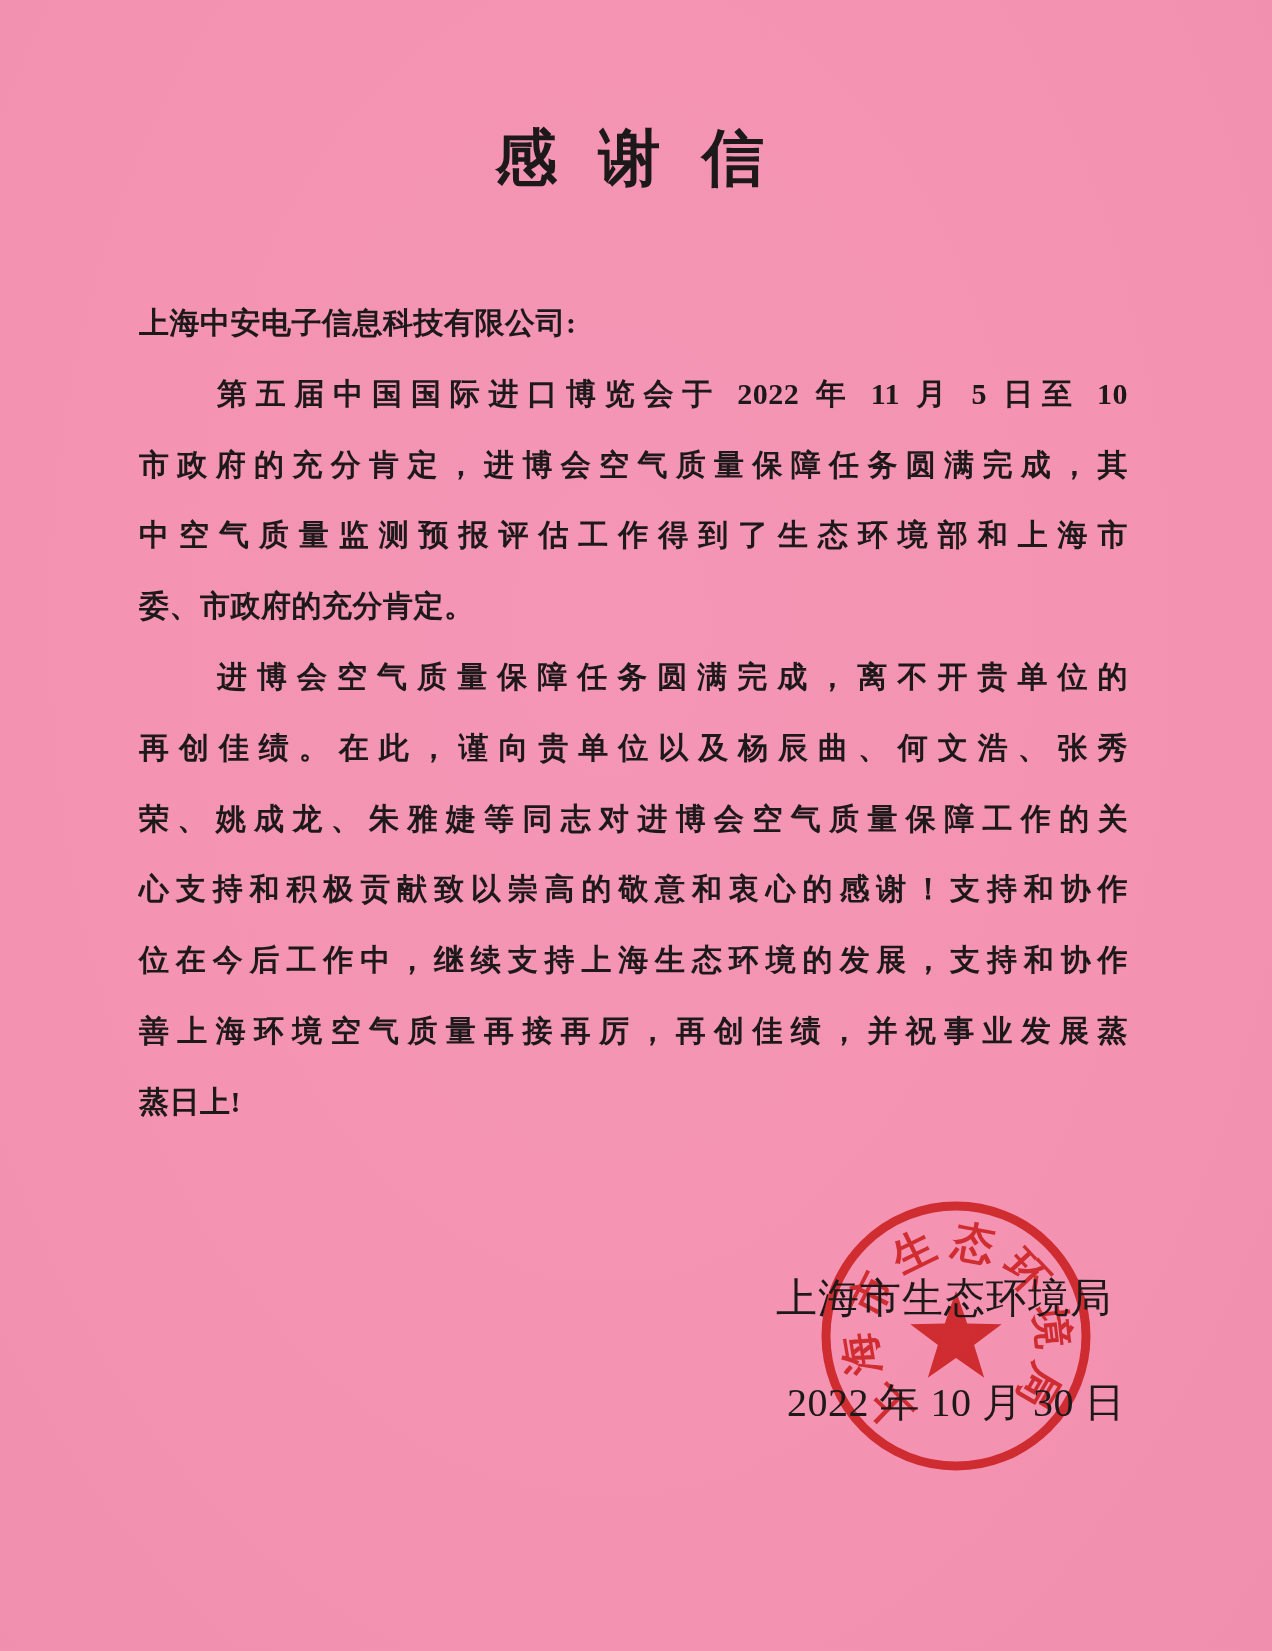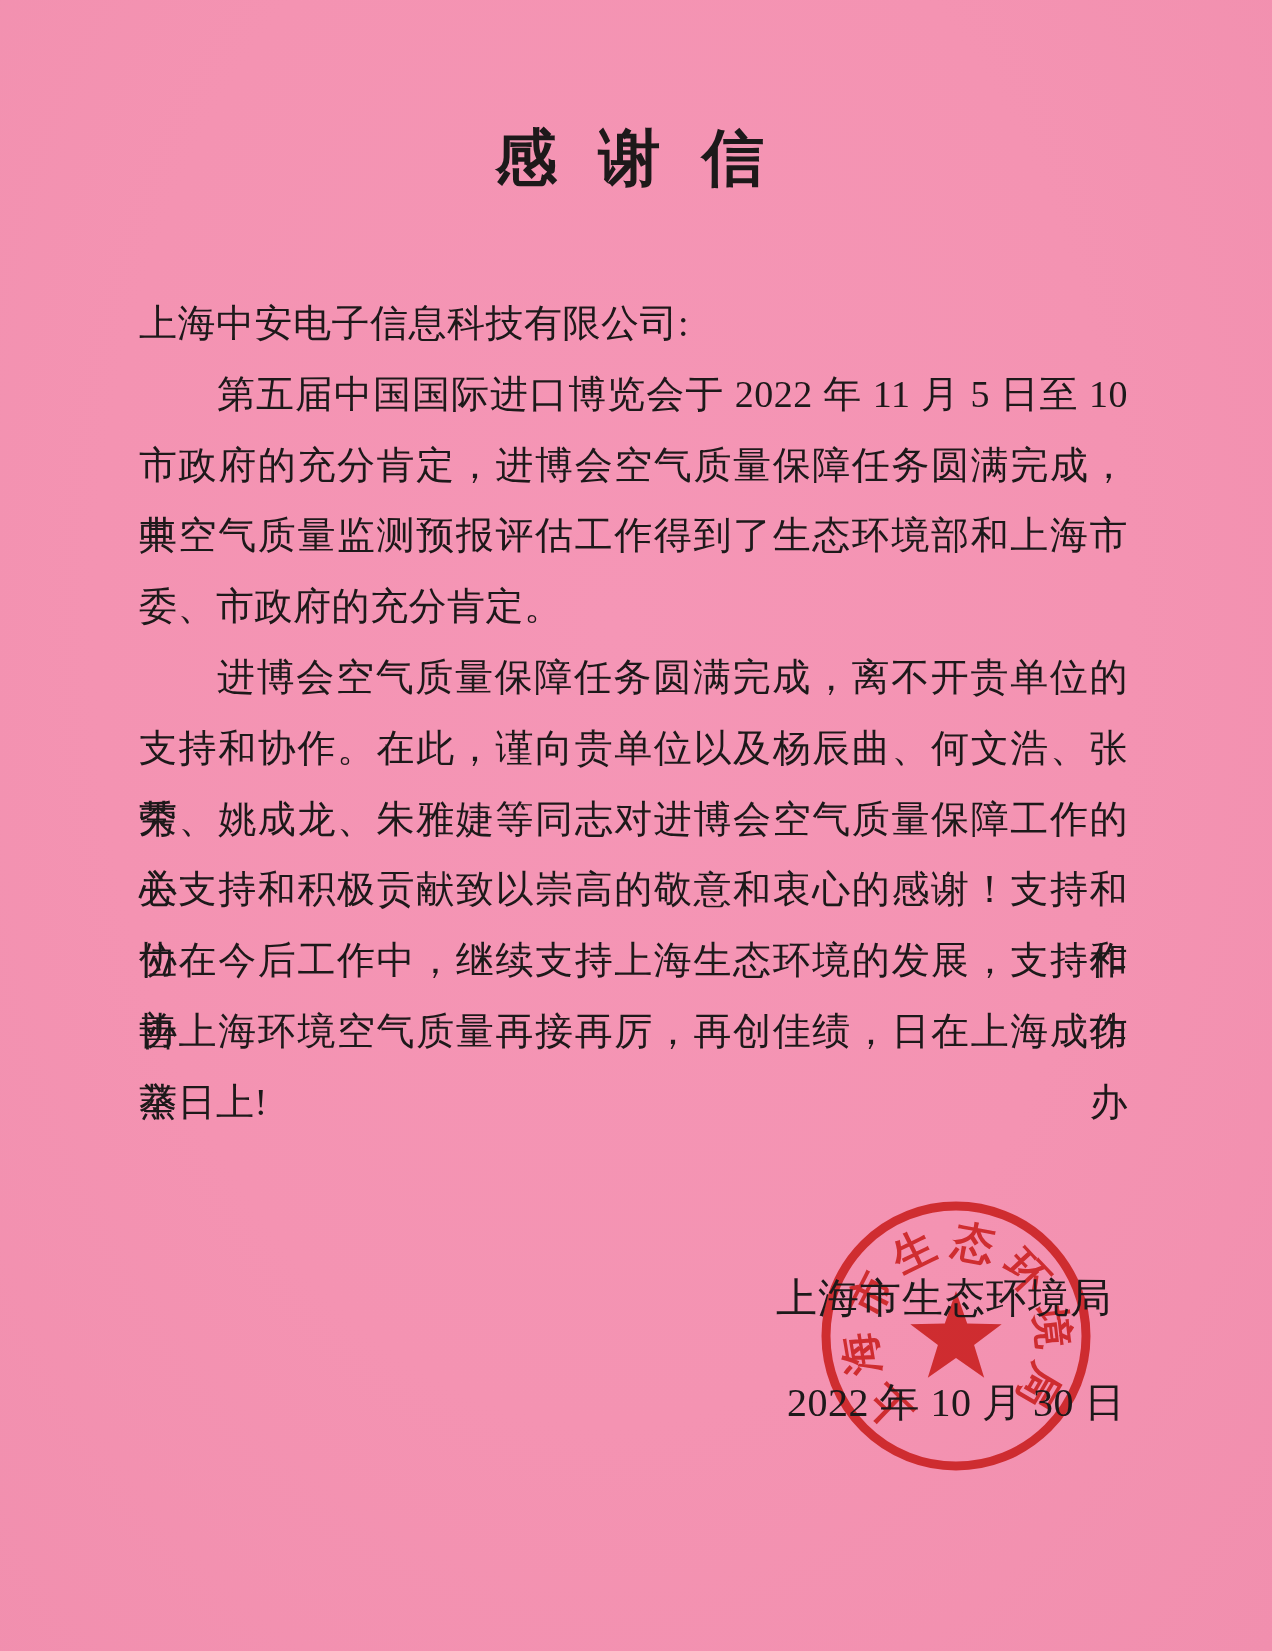--- a/index.html
+++ b/index.html
@@ -20,22 +20,22 @@
   .title{
     position:absolute;top:116px;left:0;width:100%;
     margin:0;text-align:center;
     font-size:62px;font-weight:bold;letter-spacing:13px;
     color:var(--ink);
   }
   .body-text{
     position:absolute;left:139px;top:288px;width:989px;
   }
   .line{
-    font-size:38px;line-height:70.8px;height:70.8px;
-    text-align:left;letter-spacing:0.5px;white-space:nowrap;
+    font-size:30px;line-height:70.8px;height:70.8px;
+    text-align:left;letter-spacing:0.5px;white-space:nowrap;font-weight:bold;
   }
   .line.fill{
     white-space:normal;
     text-align:justify;
     text-align-last:justify;
     text-justify:inter-character;
   }
   .line.indent{ text-indent:78px; }
   .signature{
     position:absolute;left:776px;top:1271px;width:330px;
@@ -65,25 +65,25 @@
 
   <h1 class="title">感 谢 信</h1>
 
   <div class="body-text">
       <div class="line">上海中安电子信息科技有限公司:</div>
       <div class="line fill indent">第五届中国国际进口博览会于 2022 年 11 月 5 日至 10</div>
       <div class="line fill">市政府的充分肯定，进博会空气质量保障任务圆满完成，其</div>
       <div class="line fill">中空气质量监测预报评估工作得到了生态环境部和上海市</div>
       <div class="line">委、市政府的充分肯定。</div>
       <div class="line fill indent">进博会空气质量保障任务圆满完成，离不开贵单位的</div>
-      <div class="line fill">支持和协作。在此，谨向贵单位以及杨辰曲、何文浩、张秀</div>
+      <div class="line fill">再创佳绩。在此，谨向贵单位以及杨辰曲、何文浩、张秀</div>
       <div class="line fill">荣、姚成龙、朱雅婕等同志对进博会空气质量保障工作的关</div>
       <div class="line fill">心支持和积极贡献致以崇高的敬意和衷心的感谢！支持和协作</div>
       <div class="line fill">位在今后工作中，继续支持上海生态环境的发展，支持和协作</div>
-      <div class="line fill">善上海环境空气质量再接再厉，再创佳绩，日在上海成功举办</div>
+      <div class="line fill">善上海环境空气质量再接再厉，再创佳绩，并祝事业发展蒸</div>
       <div class="line">蒸日上!</div>
     </div>
 
   <svg class="seal" viewBox="0 0 300 300">
     <circle class="seal-ring" cx="150" cy="150" r="130"></circle>
     <polygon class="seal-star" points="150,105 161.2,137.6 195.7,138.2 168.1,158.9 178.2,191.8 150,172 121.8,191.8 131.9,158.9 104.3,138.2 138.8,137.6"></polygon>
     <g id="seal-text-group">
         <text x="83.31279643593628" y="221.05662083251053" transform="rotate(-136 83.31279643593628 221.05662083251053)" class="seal-char">上</text>
         <text x="55.28907248573094" y="167.67929237519576" transform="rotate(-99.4 55.28907248573094 167.67929237519576)" class="seal-char">海</text>
         <text x="64.61602816403544" y="108.11859900236533" transform="rotate(-62.8 64.61602816403544 108.11859900236533)" class="seal-char">市</text>

